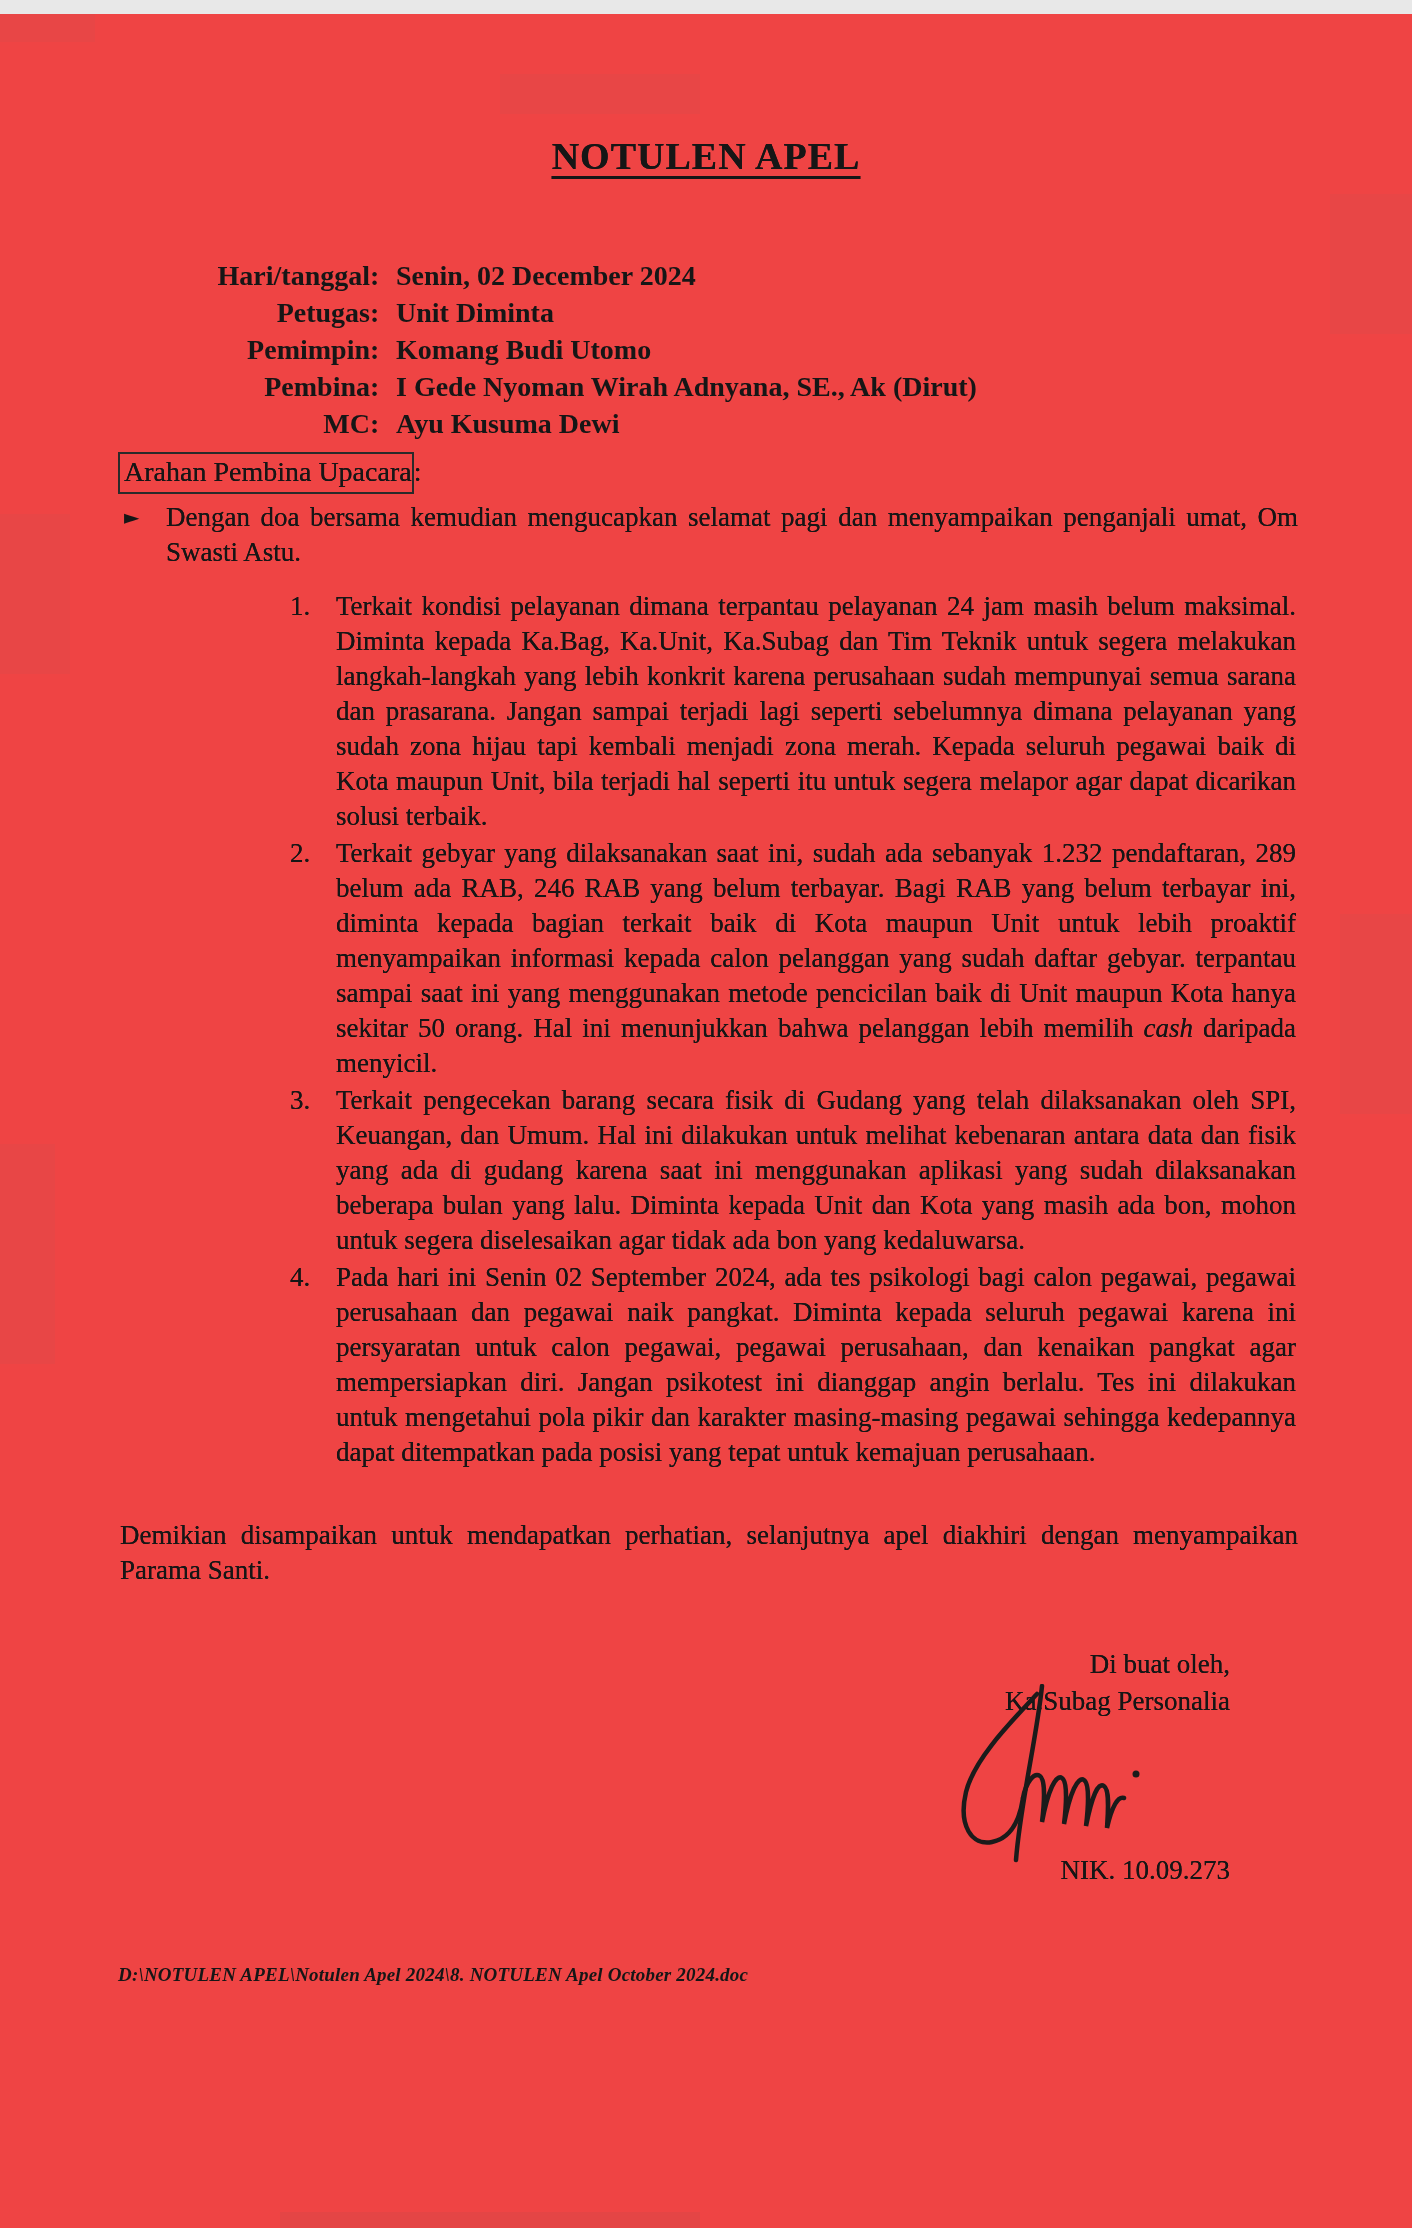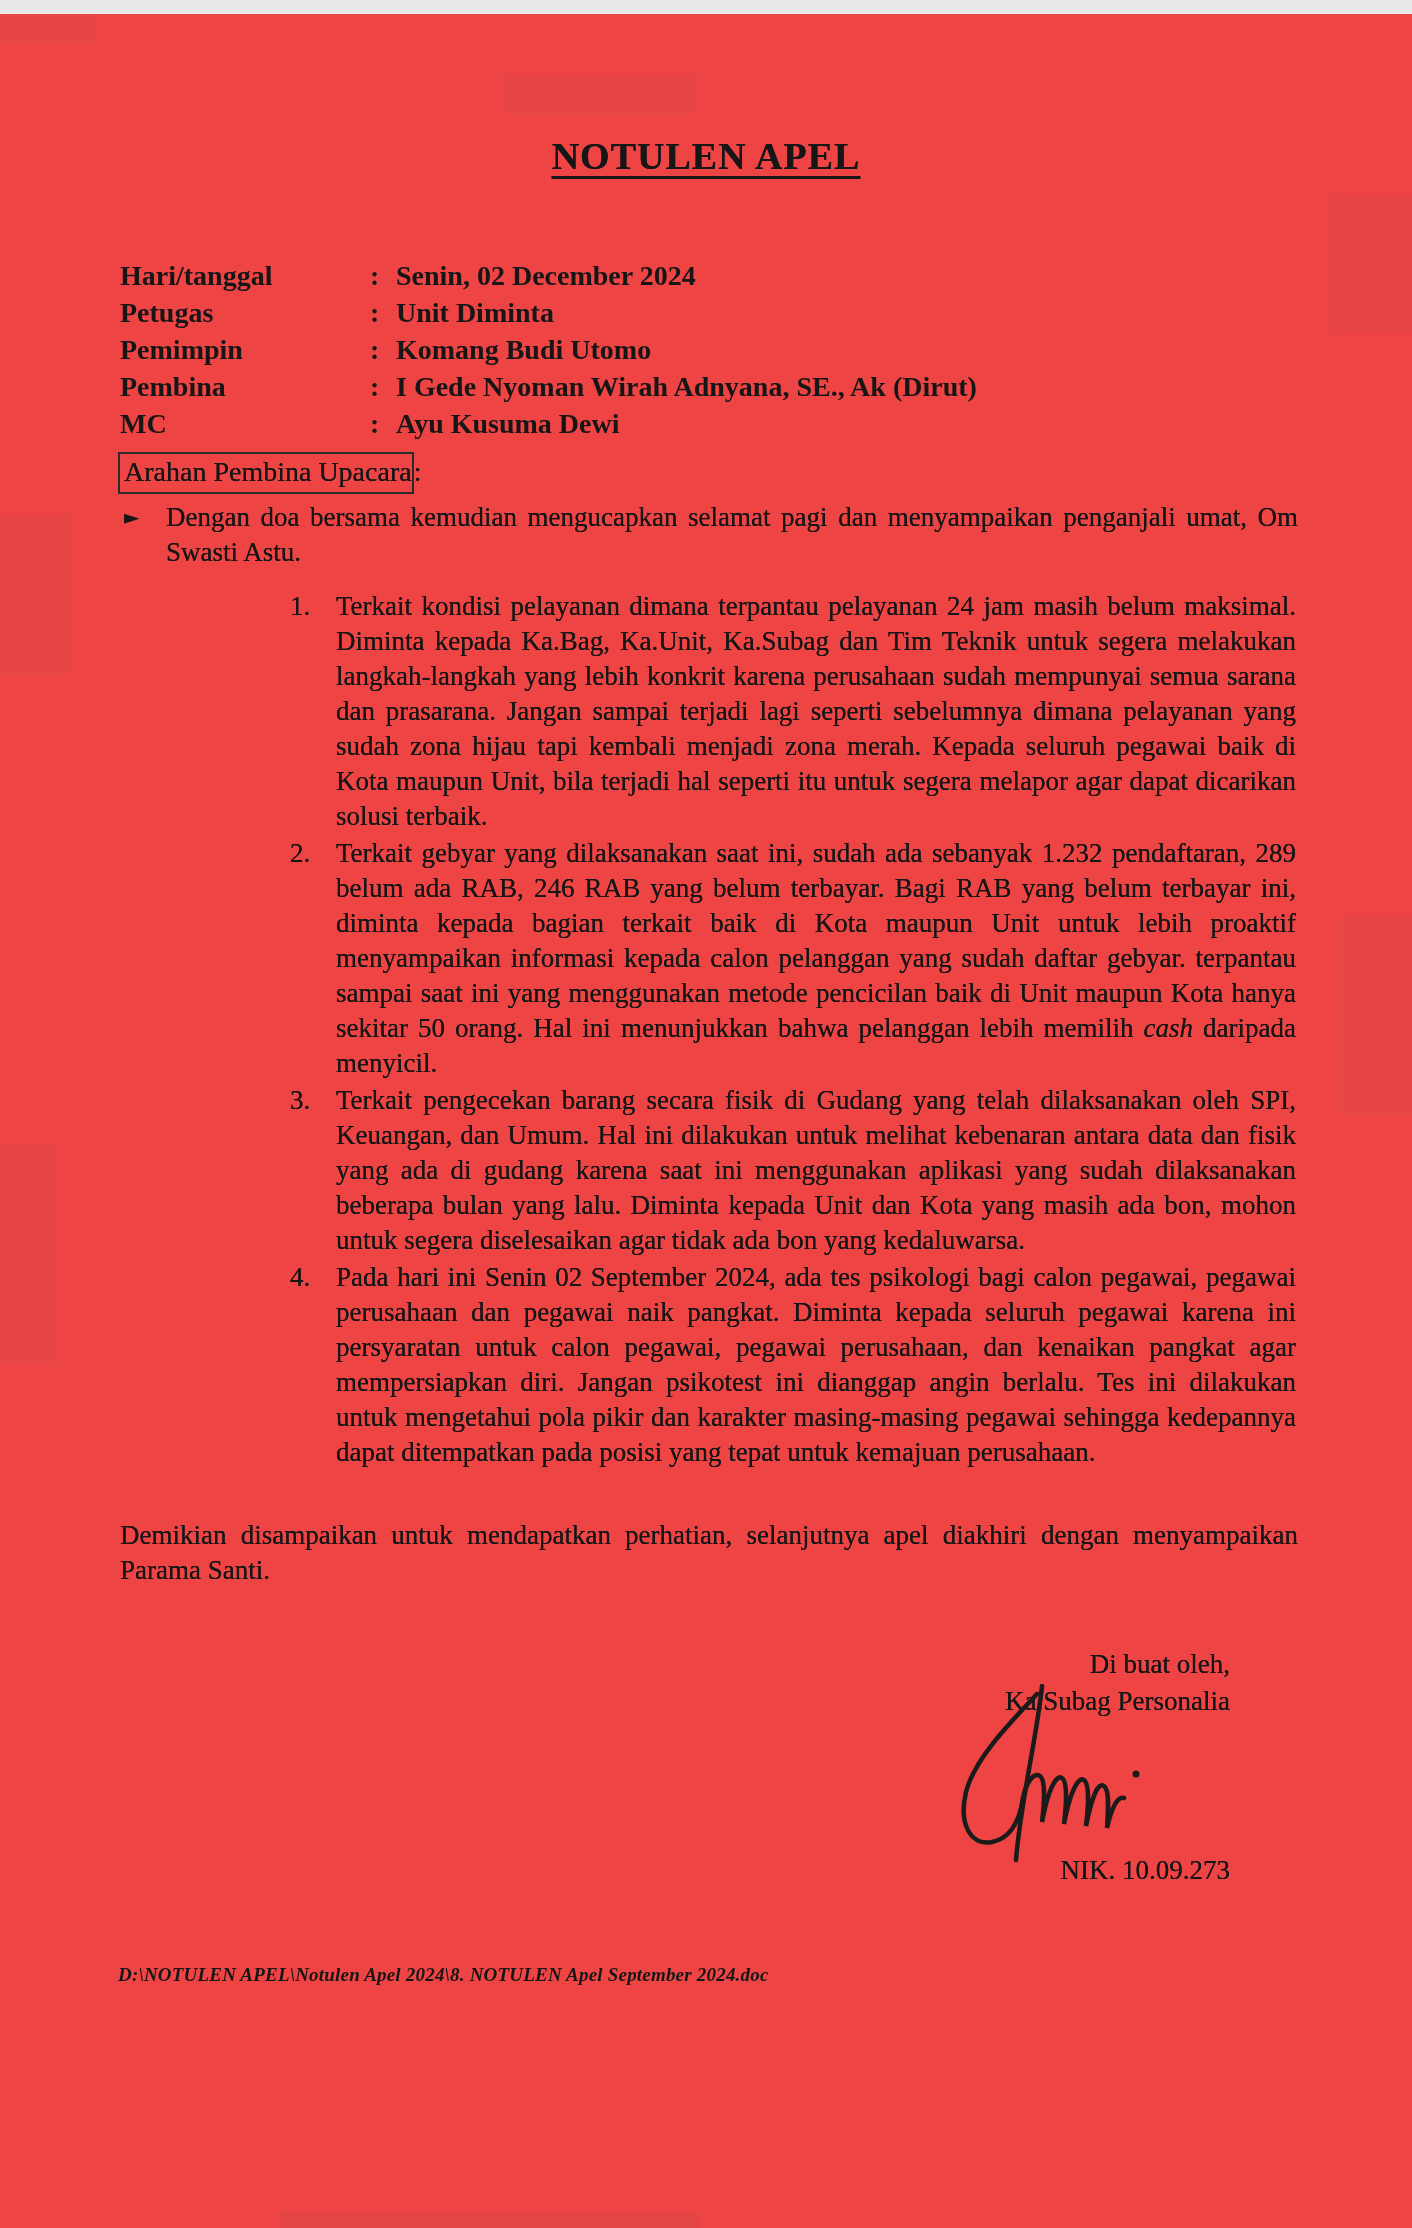--- a/index.html
+++ b/index.html
@@ -13,21 +13,21 @@
 
   .doc-title{position:absolute;top:120px;left:0;width:100%;text-align:center;}
   .doc-title span{
     font-size:38px;font-weight:700;letter-spacing:1px;
     text-decoration:underline;text-decoration-thickness:3px;text-underline-offset:7px;
     text-shadow:0 0 .5px #161616;
   }
 
   .meta{position:absolute;top:243px;left:120px;font-size:28px;font-weight:700;line-height:37px;}
   .meta-row{display:flex;}
-  .meta-label{width:250px;}
+  .meta-label{width:250px;text-align:right;}
   .meta-colon{width:26px;text-align:left;}
   .meta-value{white-space:nowrap;}
 
   .section-heading{position:absolute;top:438px;left:118px;font-size:28px;line-height:34px;text-shadow:0 0 .4px #161616;}
   .section-heading .boxed{border:2px solid #2a2a2a;padding:1px 0 3px 4px;display:inline-block;}
 
   .bullet-row{position:absolute;top:486px;left:120px;width:1178px;}
   .bullet-marker{position:absolute;left:4px;top:5px;font-size:20px;font-family:"DejaVu Sans",sans-serif;}
   .bullet-text{margin-left:46px;font-size:27px;line-height:35px;text-align:justify;text-shadow:0 0 .4px #161616;}
 
@@ -130,15 +130,15 @@
     <svg class="sig-ink" viewBox="0 0 220 182" fill="none" xmlns="http://www.w3.org/2000/svg">
       <path d="M115,10 C85,42 52,76 44,108 C36,142 50,162 70,158 C90,154 98,134 101,114" stroke="#1b1b1b" stroke-width="4.5" stroke-linecap="round"></path>
       <path d="M120,2 C115,52 98,122 94,176" stroke="#1b1b1b" stroke-width="4.5" stroke-linecap="round"></path>
       <path d="M101,114 C104,98 112,88 118,92 C124,96 122,122 120,138 C126,106 134,90 140,94 C146,98 144,124 142,140 C148,108 156,92 162,96 C168,100 166,126 164,142 C170,112 176,98 182,102 C188,106 186,128 185,144 C190,122 196,112 202,114" stroke="#1b1b1b" stroke-width="4.5" stroke-linecap="round"></path>
       <circle cx="214" cy="90" r="3.5" fill="#1b1b1b"></circle>
     </svg>
     <div class="sig-spacer"></div>
     <div>NIK. 10.09.273</div>
   </div>
 
-  <div class="footer">D:\NOTULEN APEL\Notulen Apel 2024\8. NOTULEN Apel September 2024.doc</div>
+  <div class="footer">D:\NOTULEN APEL\Notulen Apel 2024\8. NOTULEN Apel October 2024.doc</div>
 
 </div>
 
 </body></html>

